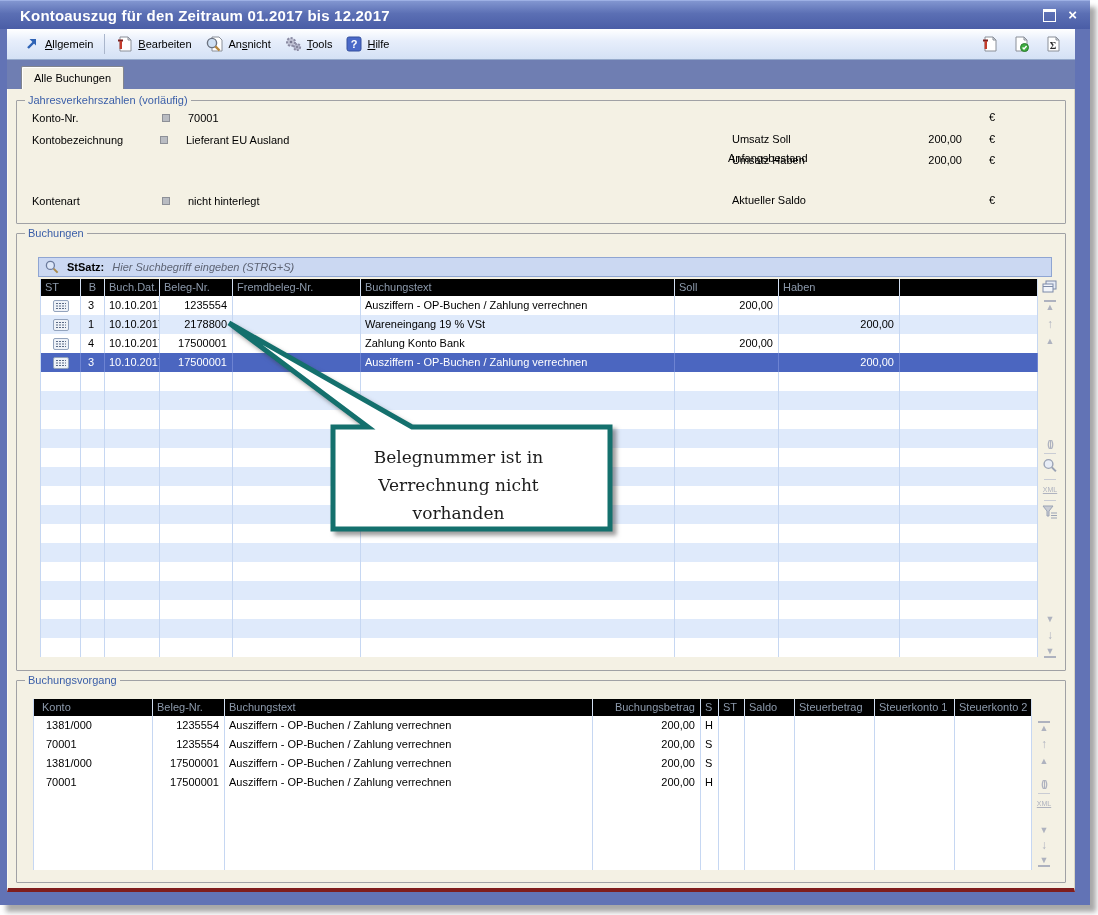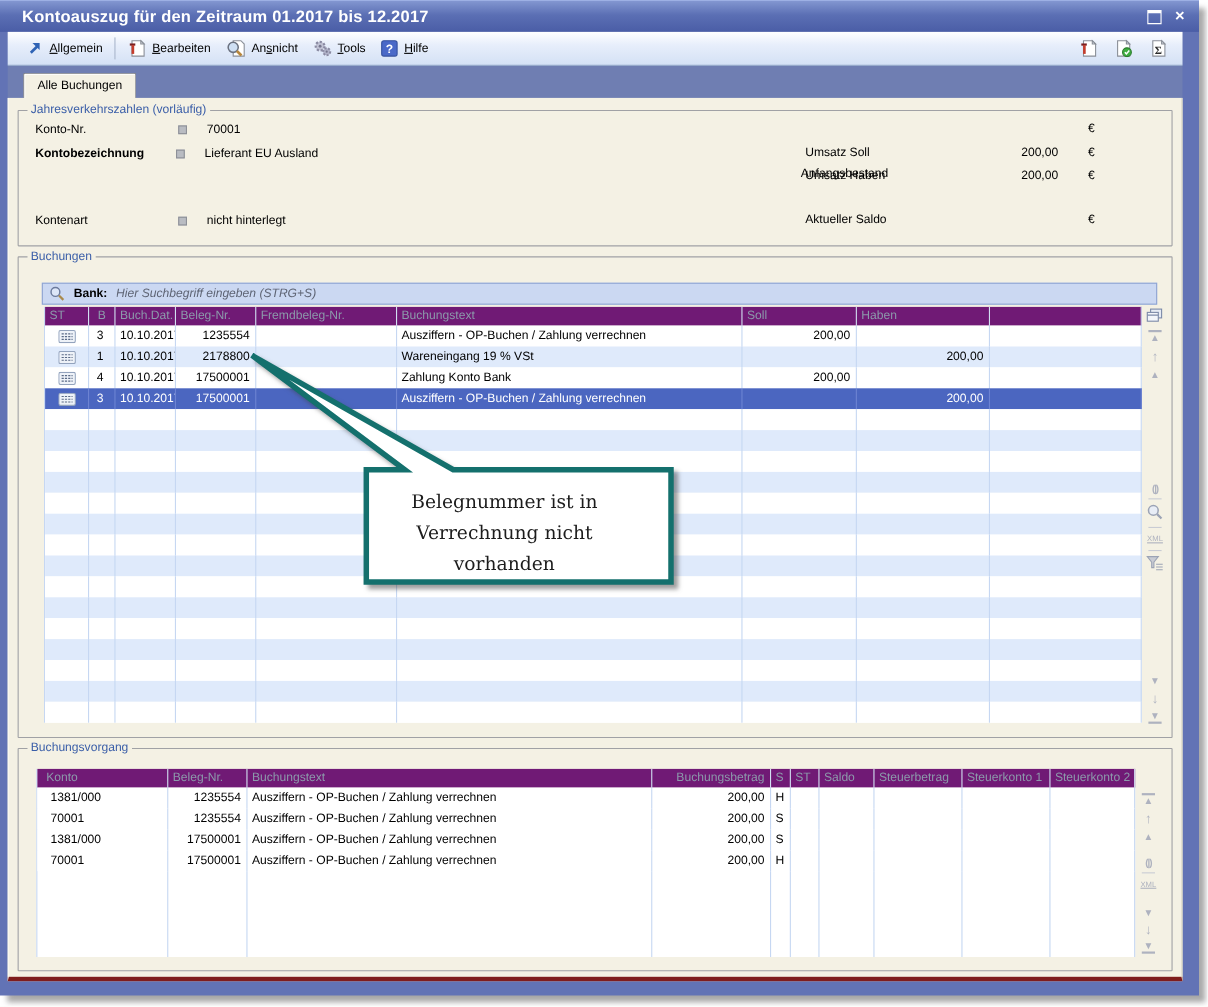--- a/index.html
+++ b/index.html
@@ -60,21 +60,21 @@
   .searchbar input{flex:1;border:none;background:transparent;font-family:"Liberation Sans",sans-serif;
                    font-size:11px;outline:none;}
   .searchbar input::placeholder{color:#5e6474;font-style:italic;opacity:1;}
 
   
   .t1wrap{position:absolute;left:23px;top:45px;width:997px;background:#fff;border-left:1px solid #c6d7f2;}
   .t1g{display:grid;grid-template-columns:40px 24px 55px 73px 128px 314px 104px 121px 1fr;}
   .t2wrap{position:absolute;left:16px;top:18px;width:998px;background:#fff;border-left:1px solid #c6d7f2;}
   .t2g{display:grid;grid-template-columns:119px 72px 368px 108px 18px 26px 50px 80px 80px 1fr;}
 
-  .thead{height:17px;background:#701a75;color:#8c99ab;}
+  .thead{height:17px;background:#000000;color:#8c99ab;}
   .thead .c{border-right:1px solid #d2dff2;padding:2px 0 0 4px;overflow:hidden;white-space:nowrap;}
   .thead .c.hc{text-align:center;padding-left:0;}
 
   .t1-row,.t2-row{height:19px;background:#fff;}
   .t1-row.alt{background:#dfeafb;}
   .t1-row.sel{background:#4b66c0;color:#fff;}
   .t1-row.sel .c{border-right-color:#6d83d2;}
   .c{border-right:1px solid #c6d7f2;padding:3px 3px 0 4px;overflow:hidden;white-space:nowrap;box-sizing:border-box;}
   .c.num{text-align:right;padding-right:5px;}
   .c.tc{text-align:center;padding-left:0;}
@@ -190,21 +190,21 @@
 
         <div class="gbox gb1">
           <span class="legend">Jahresverkehrszahlen (vorläufig)</span>
 
           <div class="fldrow" style="left:15px;top:10px;">
             <span class="flabel" style="width:130px;">Konto-Nr.</span>
             <span class="bullet"></span>
             <span class="fval">70001</span>
           </div>
           <div class="fldrow" style="left:15px;top:32px;">
-            <span class="flabel" style="width:128px;font-weight:bold;">Kontobezeichnung</span>
+            <span class="flabel" style="width:128px;">Kontobezeichnung</span>
             <span class="bullet"></span>
             <span class="fval">Lieferant EU Ausland</span>
           </div>
           <div class="fldrow" style="left:15px;top:93px;">
             <span class="flabel" style="width:130px;">Kontenart</span>
             <span class="bullet"></span>
             <span class="fval">nicht hinterlegt</span>
           </div>
 
           <span class="rlabel" style="left:711px;top:10px;margin-top:41px;">Anfangsbestand</span>
@@ -225,21 +225,21 @@
         </div>
 
         <div class="gbox gb2">
           <span class="legend">Buchungen</span>
 
           <div class="searchbar">
             <svg width="14" height="14" viewBox="0 0 14 14">
               <circle cx="5.4" cy="5.4" r="4" fill="#dce6f8" stroke="#6b7a9c" stroke-width="1.3"></circle>
               <line x1="8.6" y1="8.6" x2="12.6" y2="12.6" stroke="#a98a4c" stroke-width="2"></line>
             </svg>
-            <span class="slabel">Bank:</span>
+            <span class="slabel">StSatz:</span>
             <input type="text" placeholder="Hier Suchbegriff eingeben (STRG+S)" style="">
           </div>
 
           <div class="t1wrap">
             <div class="t1g thead">
               <div class="c">ST</div>
               <div class="c hc">B</div>
               <div class="c">Buch.Dat.</div>
               <div class="c">Beleg-Nr.</div>
               <div class="c">Fremdbeleg-Nr.</div>

